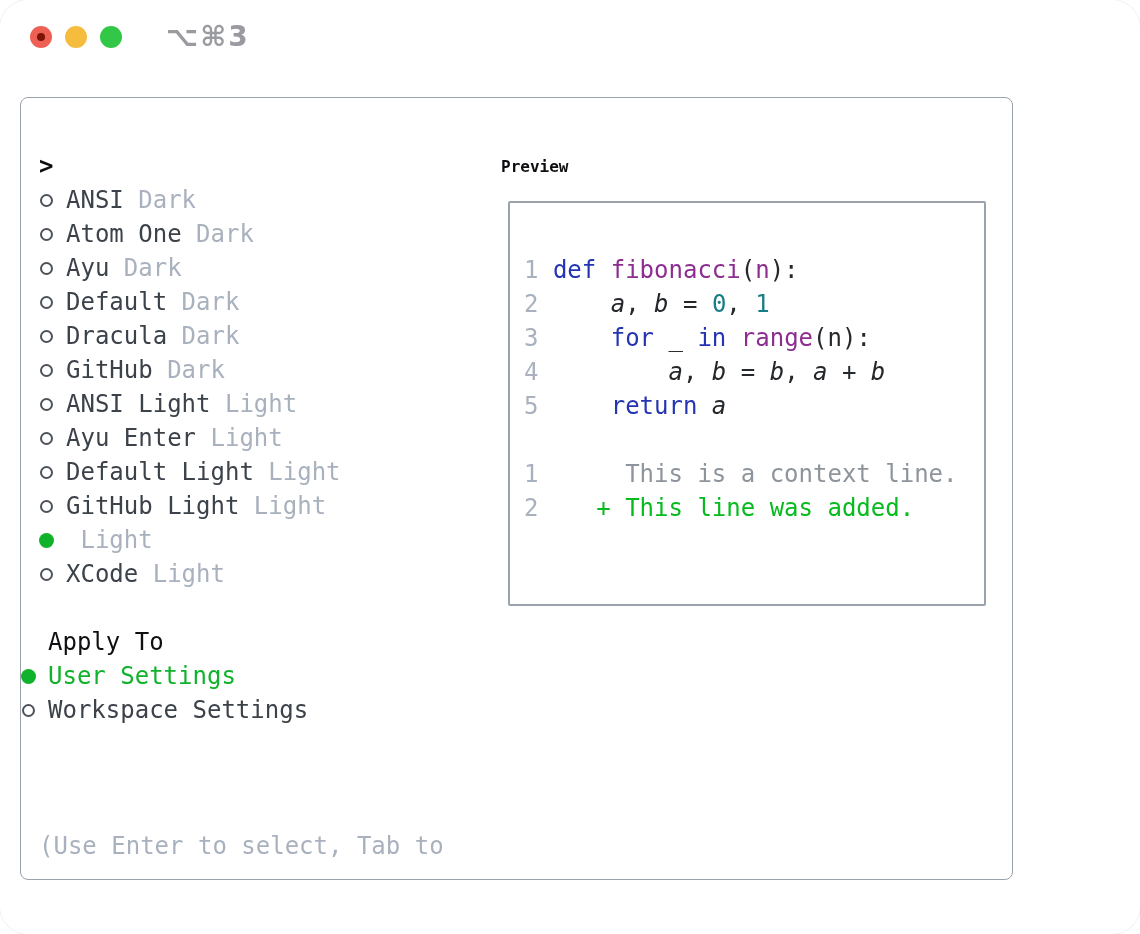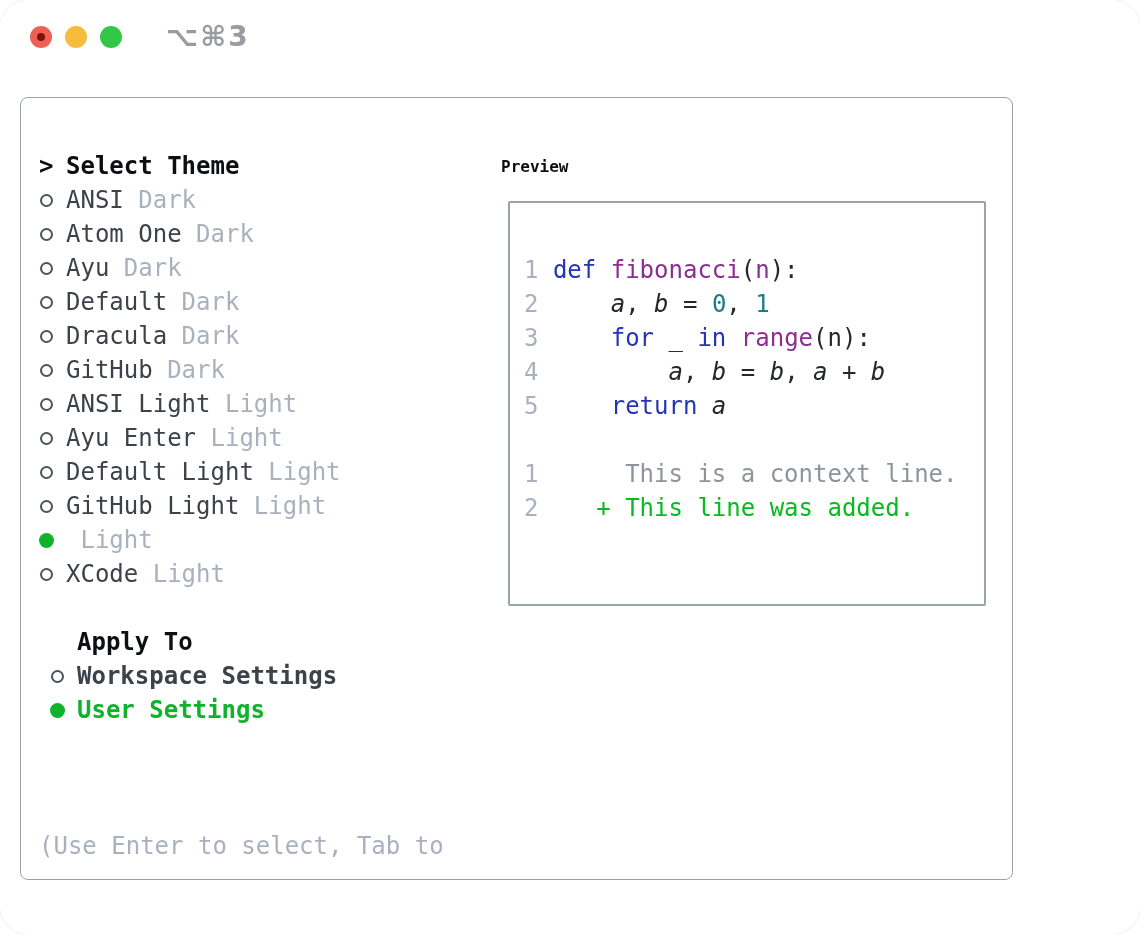--- a/index.html
+++ b/index.html
@@ -39,21 +39,21 @@
   .row { display: flex; align-items: center; height: 34px; white-space: pre; font-size: 24px; }
   .slot { width: 15px; height: 15px; margin-right: 12px; flex: 0 0 auto; display: inline-block; }
   .prompt { width: 15px; margin-right: 12px; font-weight: bold; color: var(--header); flex: 0 0 auto; display:inline-block; height:auto; }
   .bullet { border-radius: 50%; border: 2px solid #4d535b; width: 13px; height: 13px; }
   .bullet.sel { border: none; background: var(--green); width: 15px; height: 15px; }
   .hdr { font-weight: bold; color: var(--header); }
   .name { color: var(--dark); }
   .name.sel-text { color: var(--green); }
   .suffix { color: var(--muted); }
   .theme-picker { position: absolute; left: 18px; top: 51px; }
-  .apply-section { position: absolute; left: 29px; top: 527px; font-weight: bold; }
+  .apply-section { position: absolute; left: 0; top: 527px; }
   .apply-header { color: #0d0f12; }
   .hint { position: absolute; left: 18px; top: 663px; font-size: 24px; line-height: 34px; color: var(--muted); white-space: pre; }
   
   .preview-title {
     position: absolute; left: 480px; top: 51px; height: 34px;
     display: flex; align-items: center;
     font-size: 16px; font-weight: bold; color: var(--header);
   }
   .preview-box {
     position: absolute; left: 487px; top: 103px; width: 478px; height: 405px;
@@ -82,21 +82,20 @@
       <div class="light green"></div>
     </div>
     <div class="win-title">⌥⌘3</div>
   </div>
 
   <div class="panel">
 
     <div class="theme-picker">
       <div class="row">
         <span class="prompt">&gt;</span>
-        <span class="hdr">Select Theme</span>
       </div>
       <div id="theme-options">
           <div class="row"><span class="slot" style="display: flex; align-items: center; justify-content: center;"><span class="bullet"></span></span><span class="name">ANSI</span><span class="suffix"> Dark</span></div>
           <div class="row"><span class="slot" style="display: flex; align-items: center; justify-content: center;"><span class="bullet"></span></span><span class="name">Atom One</span><span class="suffix"> Dark</span></div>
           <div class="row"><span class="slot" style="display: flex; align-items: center; justify-content: center;"><span class="bullet"></span></span><span class="name">Ayu</span><span class="suffix"> Dark</span></div>
           <div class="row"><span class="slot" style="display: flex; align-items: center; justify-content: center;"><span class="bullet"></span></span><span class="name">Default</span><span class="suffix"> Dark</span></div>
           <div class="row"><span class="slot" style="display: flex; align-items: center; justify-content: center;"><span class="bullet"></span></span><span class="name">Dracula</span><span class="suffix"> Dark</span></div>
           <div class="row"><span class="slot" style="display: flex; align-items: center; justify-content: center;"><span class="bullet"></span></span><span class="name">GitHub</span><span class="suffix"> Dark</span></div>
           <div class="row"><span class="slot" style="display: flex; align-items: center; justify-content: center;"><span class="bullet"></span></span><span class="name">ANSI Light</span><span class="suffix"> Light</span></div>
           <div class="row"><span class="slot" style="display: flex; align-items: center; justify-content: center;"><span class="bullet"></span></span><span class="name">Ayu Enter</span><span class="suffix"> Light</span></div>
@@ -106,22 +105,22 @@
           <div class="row"><span class="slot" style="display: flex; align-items: center; justify-content: center;"><span class="bullet"></span></span><span class="name">XCode</span><span class="suffix"> Light</span></div>
         </div>
     </div>
 
     <div class="apply-section">
       <div class="row">
         <span class="slot"></span>
         <span class="apply-header">Apply To</span>
       </div>
       <div id="apply-options">
+          <div class="row"><span class="slot" style="display: flex; align-items: center; justify-content: center;"><span class="bullet sel"></span></span><span class="name sel-text">User Settings</span></div>
           <div class="row"><span class="slot" style="display: flex; align-items: center; justify-content: center;"><span class="bullet"></span></span><span class="name">Workspace Settings</span></div>
-          <div class="row"><span class="slot" style="display: flex; align-items: center; justify-content: center;"><span class="bullet sel"></span></span><span class="name sel-text">User Settings</span></div>
         </div>
     </div>
 
     <div class="hint">
       <div>(Use Enter to select, Tab to</div>
       <div>change focus)</div>
     </div>
 
     <div class="preview-title">Preview</div>
 

